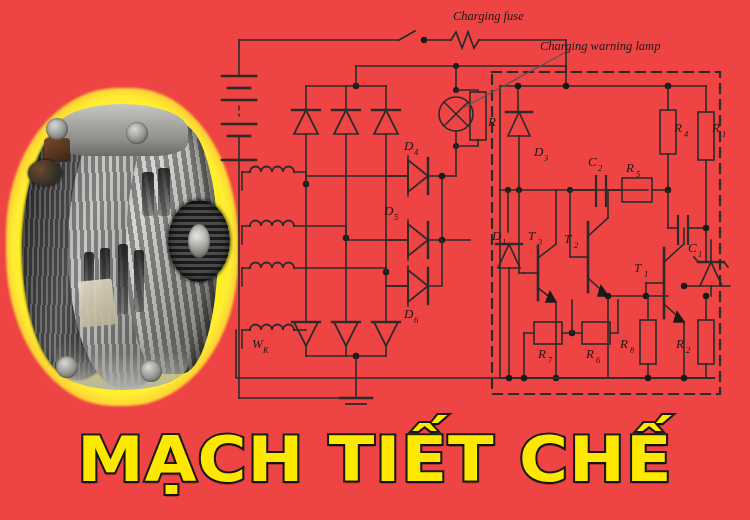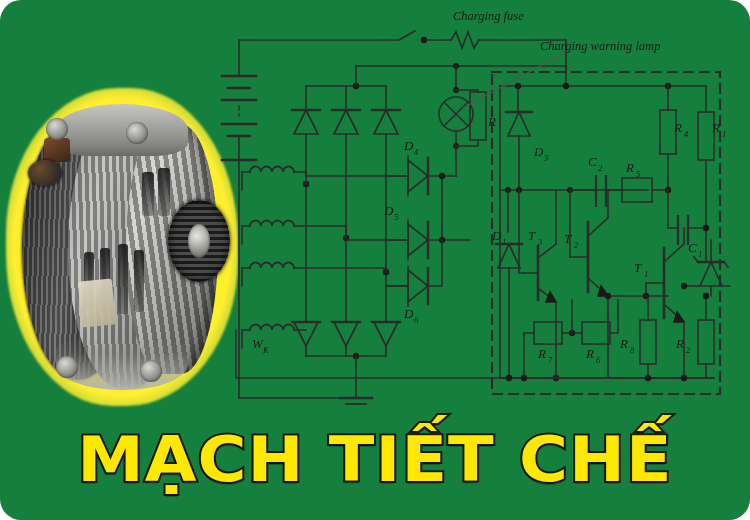--- a/index.html
+++ b/index.html
@@ -2,21 +2,21 @@
 <html><head>
 <meta charset="utf-8">
 <style>
   html,body{margin:0;padding:0;}
   body{
     width:750px;height:520px;overflow:hidden;
     background:#ffffff;
     font-family:"Liberation Serif", serif;
     position:relative;
   }
-  #stage{position:relative;width:750px;height:520px;background:#15803d;overflow:hidden;border-radius:21px;}
+  #stage{position:relative;width:750px;height:520px;background:#ef4444;overflow:hidden;}
 
   
   #alt-wrap{position:absolute;left:6px;top:88px;width:232px;height:318px;}
   #alt-glow{
     position:absolute;left:0;top:0;width:232px;height:318px;
     border-radius:48% 46% 48% 46%/46% 48% 46% 48%;
     background:radial-gradient(ellipse at 50% 50%, #fff200 52%, #ffef33 66%, rgba(255,240,40,.55) 80%, rgba(255,245,60,0) 100%);
     filter:blur(1px);
   }
   #alt-body{

